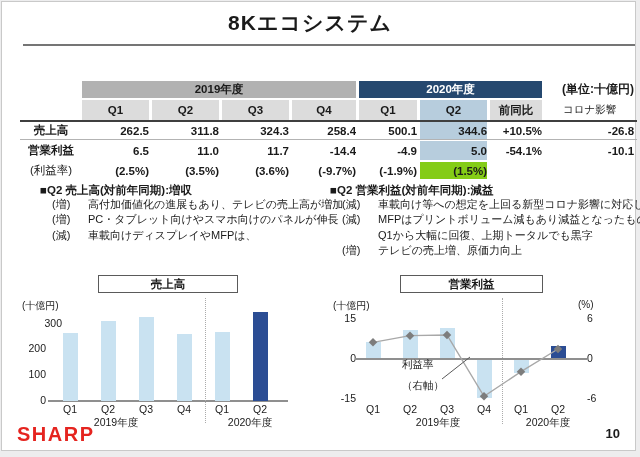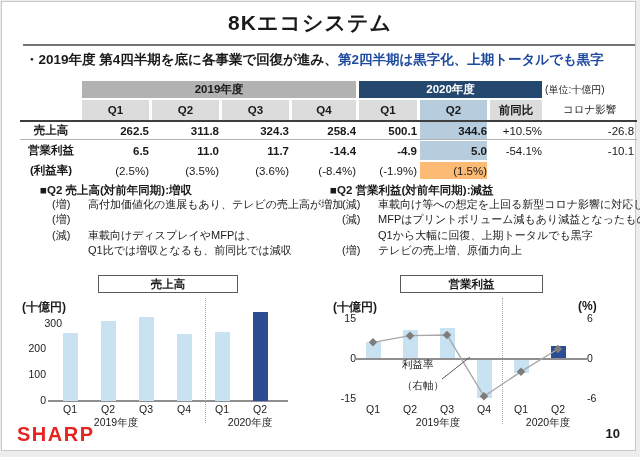--- a/index.html
+++ b/index.html
@@ -6,42 +6,42 @@
   .page{position:relative;width:640px;height:457px;background:#ededee;overflow:hidden;
         font-family:"Liberation Sans","DejaVu Sans",sans-serif;color:#1a1a1a;}
   .slide-frame{position:absolute;left:1px;top:1px;width:633px;height:448px;background:#fff;border:1px solid #c9c9c9;}
   .title{position:absolute;left:0;right:20px;top:9px;text-align:center;font-size:21px;font-weight:bold;letter-spacing:1px;}
   .divider{position:absolute;left:23px;top:44px;width:612px;height:2px;background:#757575;}
   .headline{position:absolute;left:25px;top:51px;font-size:13.5px;font-weight:bold;white-space:nowrap;}
   
   .fintable{position:absolute;left:20px;top:79px;border-collapse:separate;border-spacing:3px 2px;table-layout:fixed;width:617px;font-size:11.5px;}
   .fintable td{overflow:hidden;white-space:nowrap;vertical-align:middle;padding:0;}
   .yr{font-weight:bold;text-align:center;}
-  .unitcell{font-size:10px;font-weight:normal;}
+  .unitcell{font-size:12px;text-align:right;font-weight:bold;}
   .sub{font-weight:bold;text-align:center;}
   .sub-cor{font-weight:normal;text-align:center;font-size:10.5px;}
   .rowlbl{font-weight:bold;text-align:center;}
-  .rowlbl.normal{font-weight:bold;}
+  .rowlbl.normal{font-weight:normal;}
   .val{text-align:right;padding-right:8px;font-weight:bold;}
-  .val.normal{font-weight:normal;}
+  .val.normal{font-weight:bold;}
   .tline1{position:absolute;left:20px;top:120px;width:617px;height:2px;background:#3f3f3f;}
   .tline2{position:absolute;left:20px;top:139px;width:617px;height:1px;background:#b3b3b3;}
   
   .notes{position:absolute;font-size:11px;line-height:15.4px;white-space:nowrap;}
   .notes .heading{font-weight:bold;font-size:11.5px;line-height:14px;}
   .note-row{display:flex;}
   .note-tag{margin-left:12px;width:36px;flex:0 0 36px;}
   #notes-left{left:40px;top:183px;}
   #notes-right{left:330px;top:183px;}
   
   .chart{position:absolute;top:266px;height:170px;font-size:10.5px;}
   #chart-sales{left:20px;width:292px;}
   #chart-profit{left:330px;width:302px;}
   .ctitle{position:absolute;border:1px solid #5a5a5a;background:#fff;text-align:center;font-weight:bold;font-size:11.5px;line-height:16px;height:16px;}
-  .ylab{position:absolute;font-size:12px;font-weight:bold;}
+  .ylab{position:absolute;font-size:10px;}
   .ytick{position:absolute;text-align:right;width:26px;}
   .ytick-r{position:absolute;text-align:left;width:24px;}
   .xlab{position:absolute;text-align:center;width:36px;}
   .glab{position:absolute;text-align:center;width:64px;}
   .axis{position:absolute;height:2px;background:#8f8f8f;}
   .vsep{position:absolute;width:0;border-left:1px dotted #ababab;}
   .bar{position:absolute;}
   .anno{position:absolute;font-size:10.5px;line-height:13px;}
   .chart svg{position:absolute;left:0;top:0;}
   .logo{position:absolute;left:17px;top:423px;font-size:20px;font-weight:bold;letter-spacing:1.5px;}
@@ -49,21 +49,20 @@
 </style>
 </head>
 <body>
 
 <div class="page">
   <div class="slide-frame"></div>
 
   <div class="title">8Kエコシステム</div>
   <div class="divider"></div>
 
-  <div class="headline"><span>・2019年度 第4四半期を底に各事業で回復が進み、</span><span style="color: rgb(30, 74, 158);">第2四半期は黒字化、上期トータルでも黒字</span></div>
 
   <table class="fintable" id="fintable">
       <colgroup>
         <col style="width: 56px;">
         <col style="width: 67px;">
         <col style="width: 67px;">
         <col style="width: 67px;">
         <col style="width: 64px;">
         <col style="width: 58px;">
         <col style="width: 67px;">
@@ -108,47 +107,47 @@
           <td class="val">-4.9</td>
           <td class="val" style="background: rgb(183, 205, 221);">5.0</td>
           <td class="val normal">-54.1%</td>
           <td class="val normal">-10.1</td>
         </tr>
         <tr style="height: 17px;">
           <td class="rowlbl normal">(利益率)</td>
           <td class="val normal">(2.5%)</td>
           <td class="val normal">(3.5%)</td>
           <td class="val normal">(3.6%)</td>
-          <td class="val normal">(-8.4%)</td>
+          <td class="val normal">(-9.7%)</td>
           <td class="val normal">(-1.9%)</td>
-          <td class="val normal" style="background: #fdba74;">(1.5%)</td>
+          <td class="val normal" style="background: #84cc16;">(1.5%)</td>
           <td class="val normal"></td>
           <td class="val normal"></td>
         </tr>
       </tbody>
     </table>
   <div class="tline1"></div>
   <div class="tline2"></div>
 
   <div class="notes" id="notes-left">
     <div class="heading">■Q2 売上高(対前年同期):増収</div>
   <div class="note-row">
         <div class="note-tag">(増)</div>
         <div class="note-text">高付加価値化の進展もあり、テレビの売上高が増加</div>
       </div>
       <div class="note-row">
         <div class="note-tag">(増)</div>
+        <div class="note-text">PC・タブレット向けやスマホ向けのパネルが伸長</div>
       </div>
       <div class="note-row">
         <div class="note-tag">(減)</div>
         <div class="note-text">車載向けディスプレイやMFPは、</div>
       </div>
       <div class="note-row">
         <div class="note-tag"></div>
-        <div class="note-text">Q1比では増収となるも、前同比では減収</div>
       </div>
     </div>
   <div class="notes" id="notes-right">
     <div class="heading">■Q2 営業利益(対前年同期):減益</div>
   <div class="note-row">
         <div class="note-tag">(減)</div>
         <div class="note-text">車載向け等への想定を上回る新型コロナ影響に対応し、</div>
       </div>
       <div class="note-row">
         <div class="note-tag"></div>

